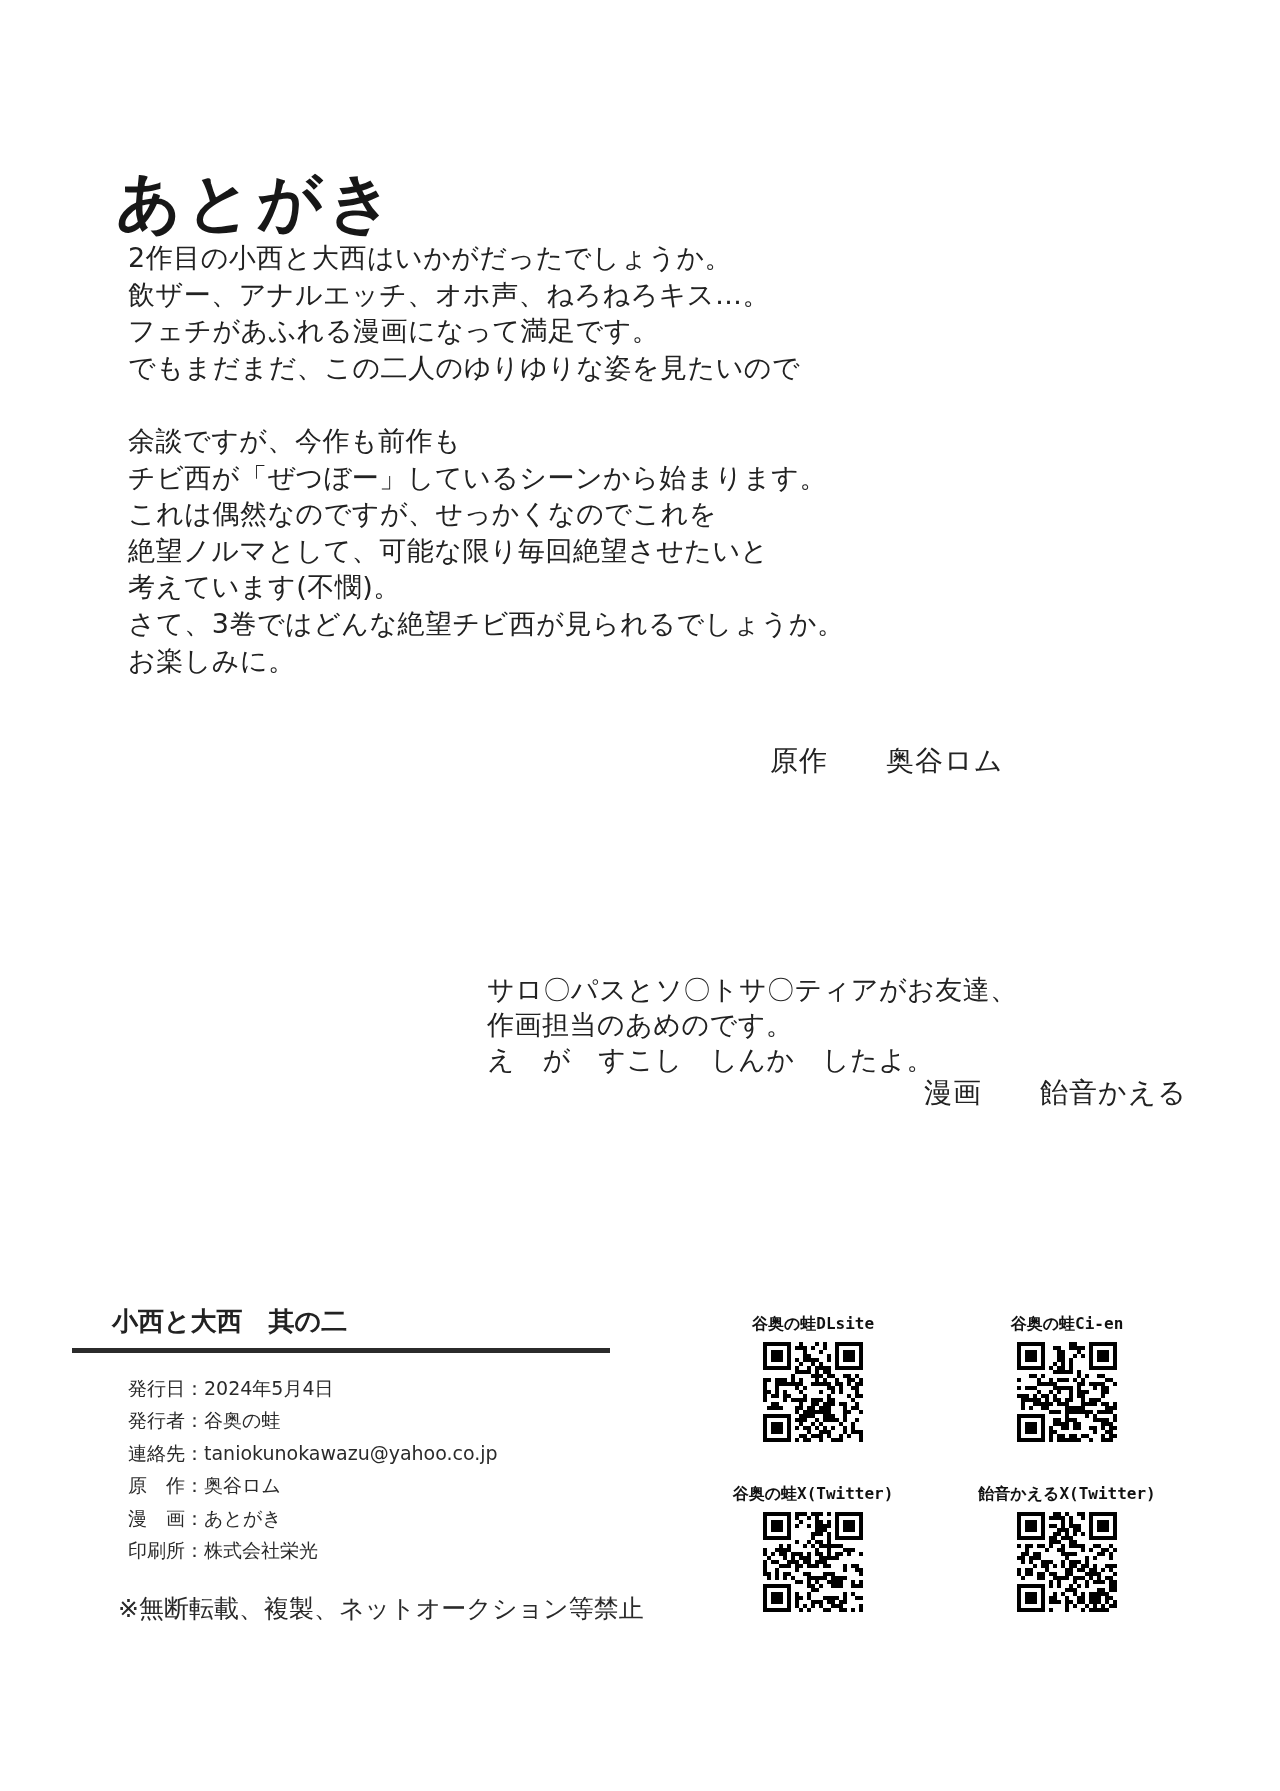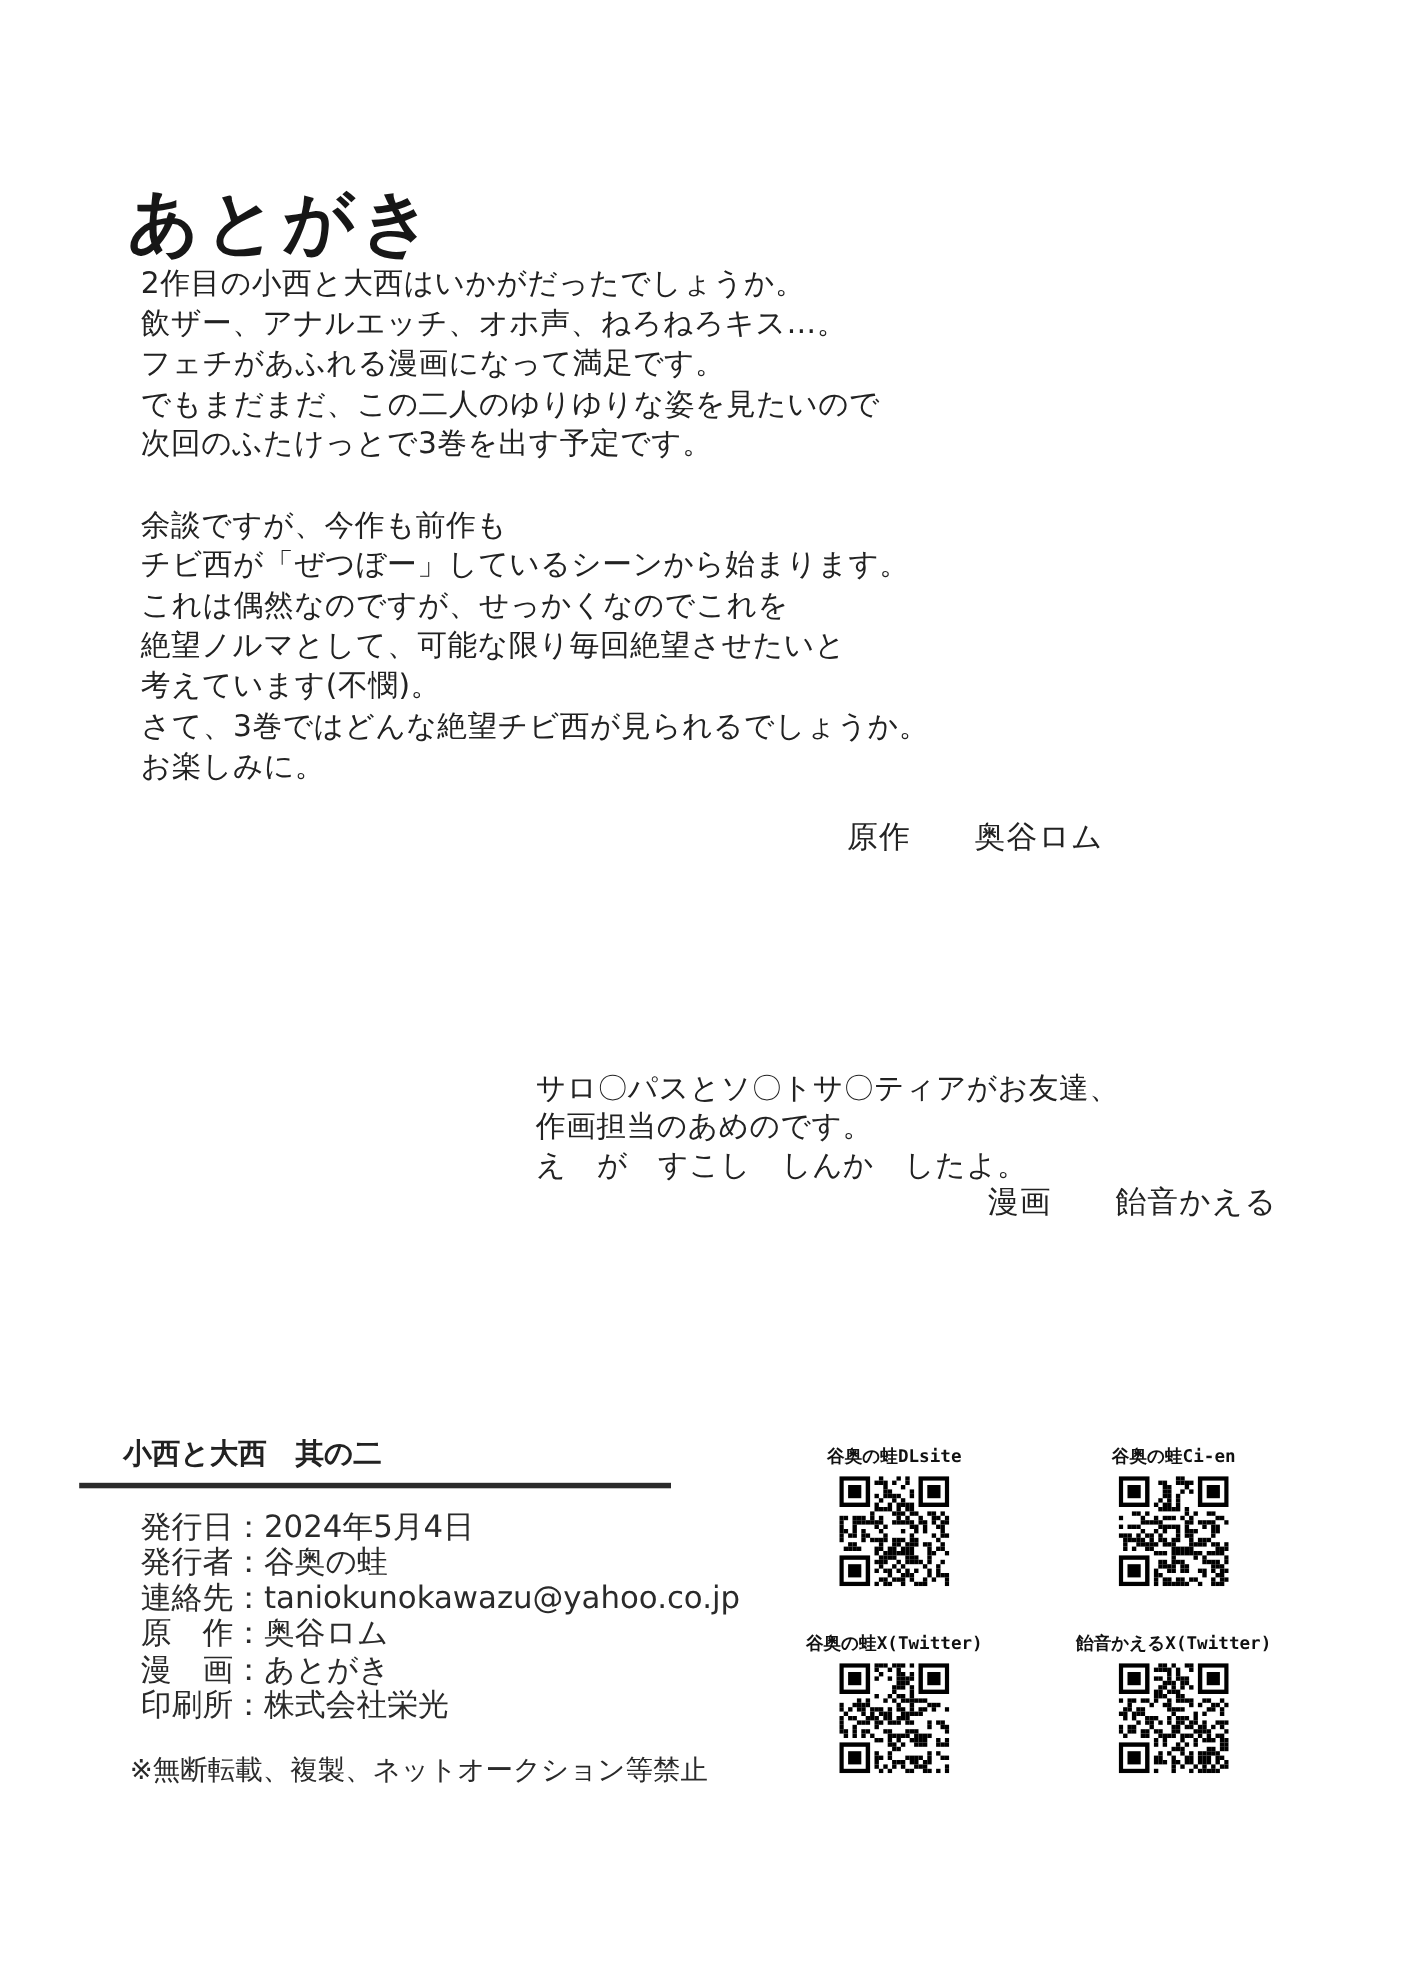--- a/index.html
+++ b/index.html
@@ -32,36 +32,36 @@
   .note1{left:128px;top:240px;}
   .note2{left:487px;top:972px;}
   .note2 .line{min-height:35px;line-height:35px;}
   .credit{
     font-size:28px;
     color:#222222;
     letter-spacing:1px;
     white-space:pre;
   }
   .credit1{left:770px;top:742px;}
-  .credit2{left:898px;top:1074px;}
+  .credit2{left:924px;top:1074px;}
   .colophon-title{
     left:112px;top:1304px;
     font-size:26px;
     font-weight:600;
     color:#222222;
     white-space:pre;
   }
   .colophon-rule{
     left:72px;top:1348px;
     width:538px;height:5px;
     background:#2b2b2b;
   }
   .colophon-rows{
     left:128px;top:1372px;
-    font-size:28px;
+    font-size:19px;
     color:#2a2a2a;
   }
   .colophon-rows .row{
     min-height:32.4px;
     line-height:32.4px;
     white-space:pre;
   }
   .notice{
     left:118px;top:1592px;
     font-size:25px;
@@ -89,21 +89,20 @@
 </head>
 <body>
 
 <h1 class="abs page-title">あとがき</h1>
 
 <div class="abs note note1">
   <div class="line">2作目の小西と大西はいかがだったでしょうか。</div>
   <div class="line">飲ザー、アナルエッチ、オホ声、ねろねろキス…。</div>
   <div class="line">フェチがあふれる漫画になって満足です。</div>
   <div class="line">でもまだまだ、この二人のゆりゆりな姿を見たいので</div>
-  <div class="line">次回のふたけっとで3巻を出す予定です。</div>
   <div class="line"></div>
   <div class="line">余談ですが、今作も前作も</div>
   <div class="line">チビ西が「ぜつぼー」しているシーンから始まります。</div>
   <div class="line">これは偶然なのですが、せっかくなのでこれを</div>
   <div class="line">絶望ノルマとして、可能な限り毎回絶望させたいと</div>
   <div class="line">考えています(不憫)。</div>
   <div class="line">さて、3巻ではどんな絶望チビ西が見られるでしょうか。</div>
   <div class="line">お楽しみに。</div>
 </div>
 

